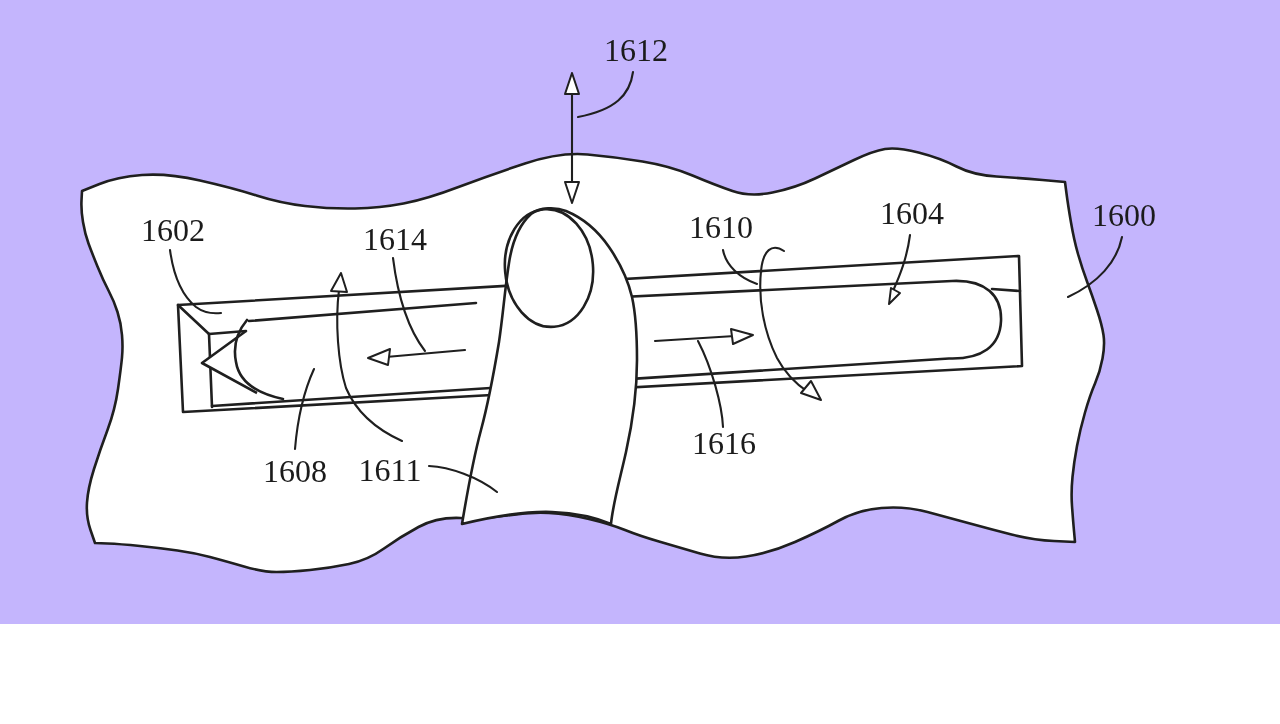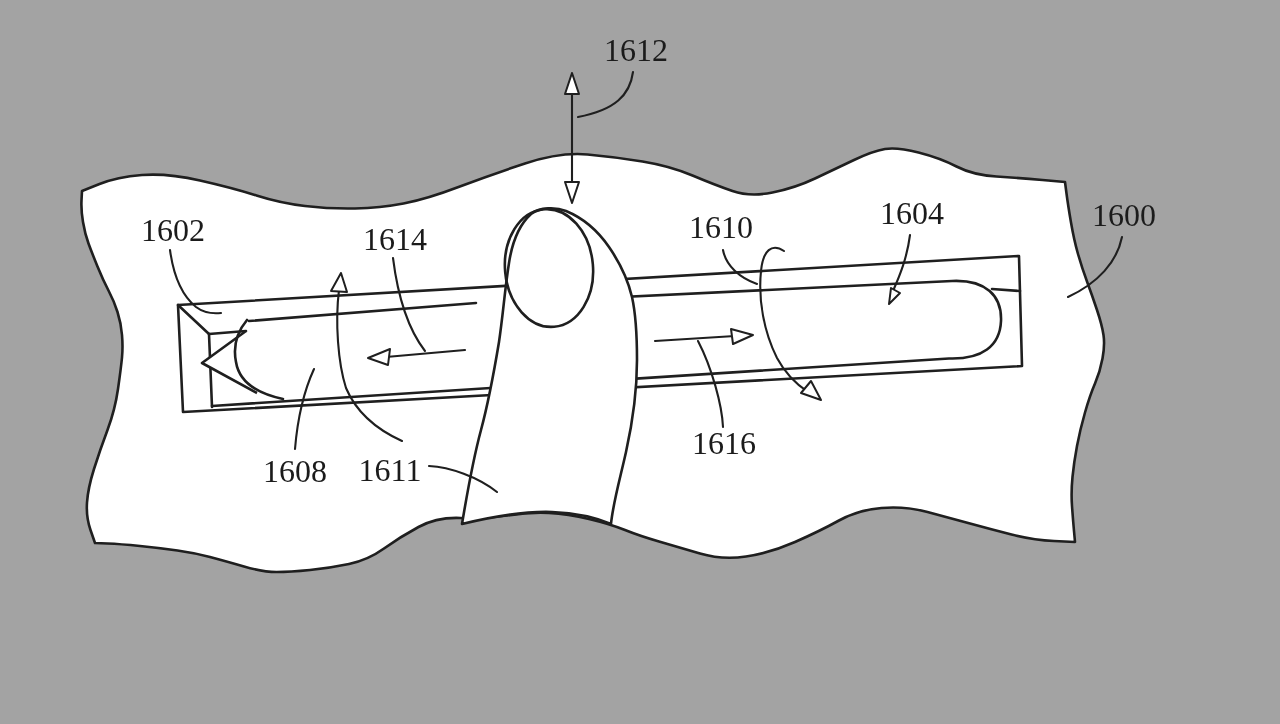--- a/index.html
+++ b/index.html
@@ -1,16 +1,16 @@
 <!DOCTYPE html>
 <html><head>
 <meta charset="utf-8">
 <style>
   html,body{margin:0;padding:0;background:#ffffff;}
-  .stage{position:relative;width:1280px;height:724px;background:#a3a3a3;overflow:hidden;
+  .stage{position:relative;width:1280px;height:624px;background:#c4b5fd;overflow:hidden;
          font-family:"Liberation Serif", serif;}
   svg{display:block;}
   .ln{fill:none;stroke:#1f1f1f;stroke-width:2.6;stroke-linecap:round;stroke-linejoin:round;}
   .thin{fill:none;stroke:#1f1f1f;stroke-width:2.1;stroke-linecap:round;}
   .whitefill{fill:#ffffff;stroke:#1f1f1f;stroke-width:2.6;stroke-linejoin:round;}
   .head{fill:#ffffff;stroke:#1f1f1f;stroke-width:2;stroke-linejoin:round;}
   .reflabel{font-size:32px;fill:#1b1b1b;text-anchor:middle;}
 </style>
 </head>
 <body>

